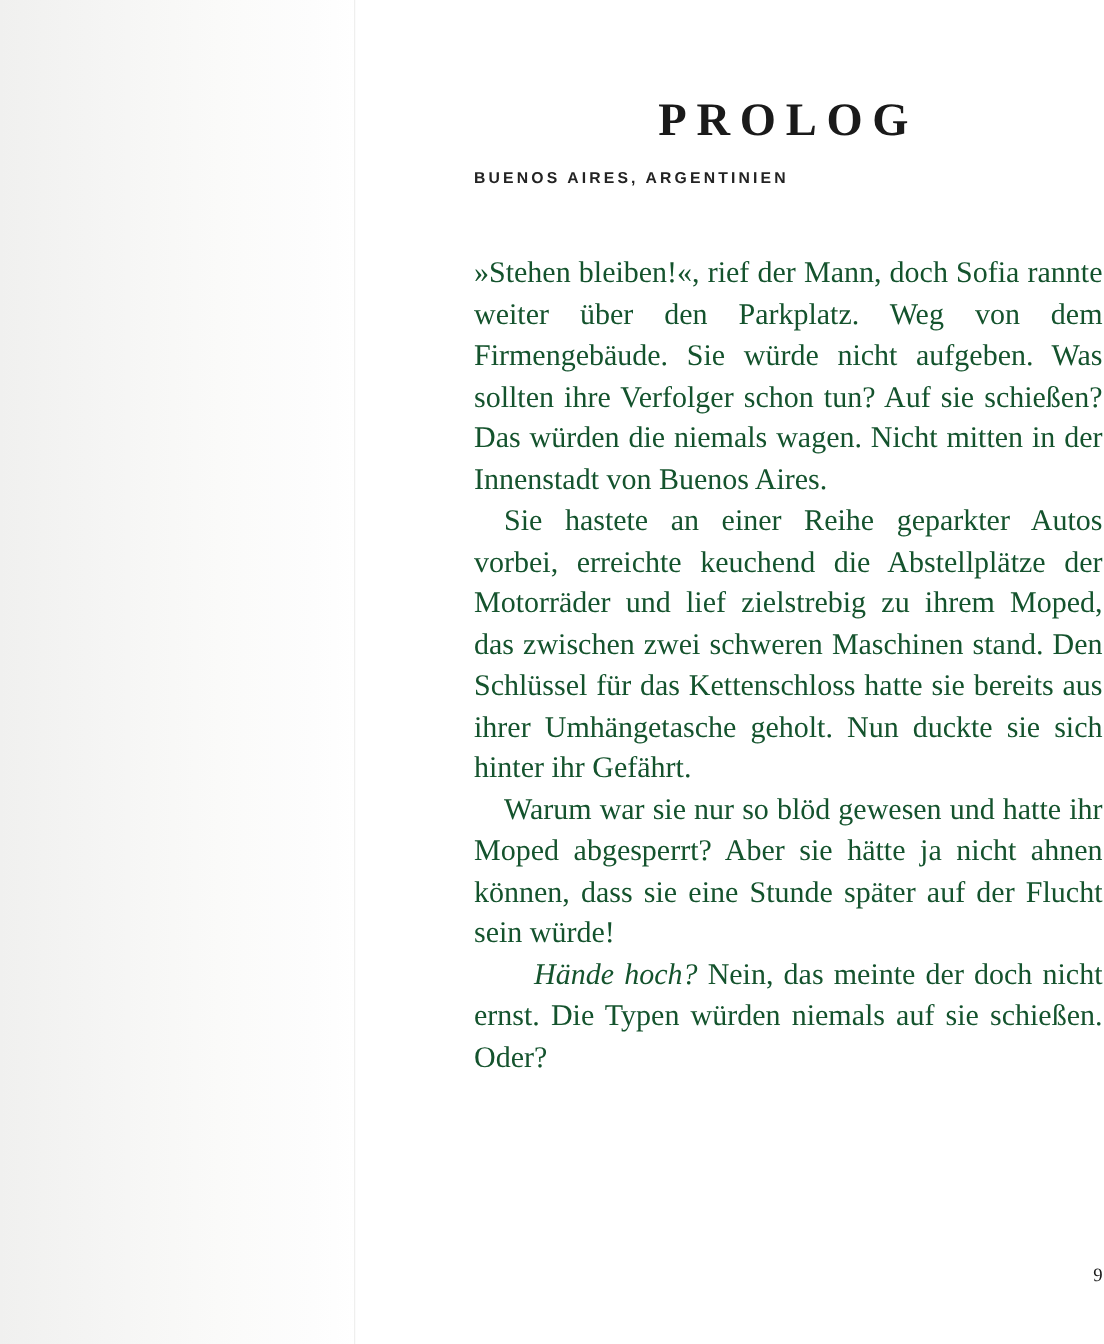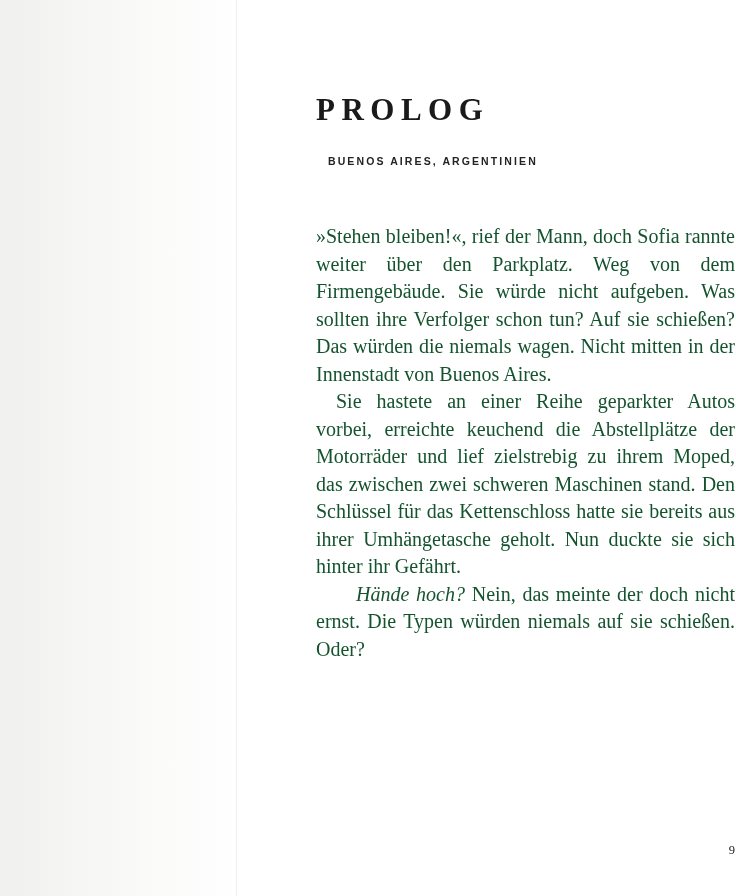--- a/index.html
+++ b/index.html
@@ -49,30 +49,31 @@
   }
   .text-block {
     position: absolute;
     left: 79px;
     top: 0;
     width: 419px;
     height: 100%;
   }
   .chapter-title {
     margin: 0;
-    padding-top: 94px;
+    padding-top: 64px;
     font-family: "Liberation Serif", serif;
     font-size: 31px;
     font-weight: 700;
     letter-spacing: 6.5px;
     color: #1a1a1a;
     line-height: 1;
+    text-align: center;
   }
   .chapter-subtitle {
-    margin: 12px;
+    margin: 0;
     padding-top: 18px;
     font-family: "Liberation Sans", sans-serif;
     font-size: 10.5px;
     font-weight: 700;
     letter-spacing: 2.1px;
     color: #232323;
   }
   .body-text {
     padding-top: 44px;
   }
@@ -116,20 +117,21 @@
   <div class="content">
     <div class="text-block">
 
       <h1 class="chapter-title">PROLOG</h1>
 
       <div class="chapter-subtitle">BUENOS AIRES, ARGENTINIEN</div>
 
       <div class="body-text">
         <p>»Stehen bleiben!«, rief der Mann, doch Sofia rannte weiter über den Parkplatz. Weg von dem Firmengebäude. Sie würde nicht aufgeben. Was sollten ihre Verfolger schon tun? Auf sie schießen? Das würden die niemals wagen. Nicht mitten in der Innenstadt von Buenos Aires.</p>
         <p class="indent">Sie hastete an einer Reihe geparkter Autos vorbei, erreichte keuchend die Abstellplätze der Motorräder und lief zielstrebig zu ihrem Moped, das zwischen zwei schweren Maschinen stand. Den Schlüssel für das Kettenschloss hatte sie bereits aus ihrer Umhängetasche geholt. Nun duckte sie sich hinter ihr Gefährt.</p>
+        <p class="indent">Warum war sie nur so blöd gewesen und hatte ihr Moped abgesperrt? Aber sie hätte ja nicht ahnen können, dass sie eine Stunde später auf der Flucht sein würde!</p>
         <p class="indent"><em>Hände hoch?</em><span> Nein, das meinte der doch nicht ernst. Die Typen würden niemals auf sie schießen. Oder?</span></p>
       </div>
 
     </div>
 
     <div class="folio">9</div>
   </div>
 
 </div>
 

